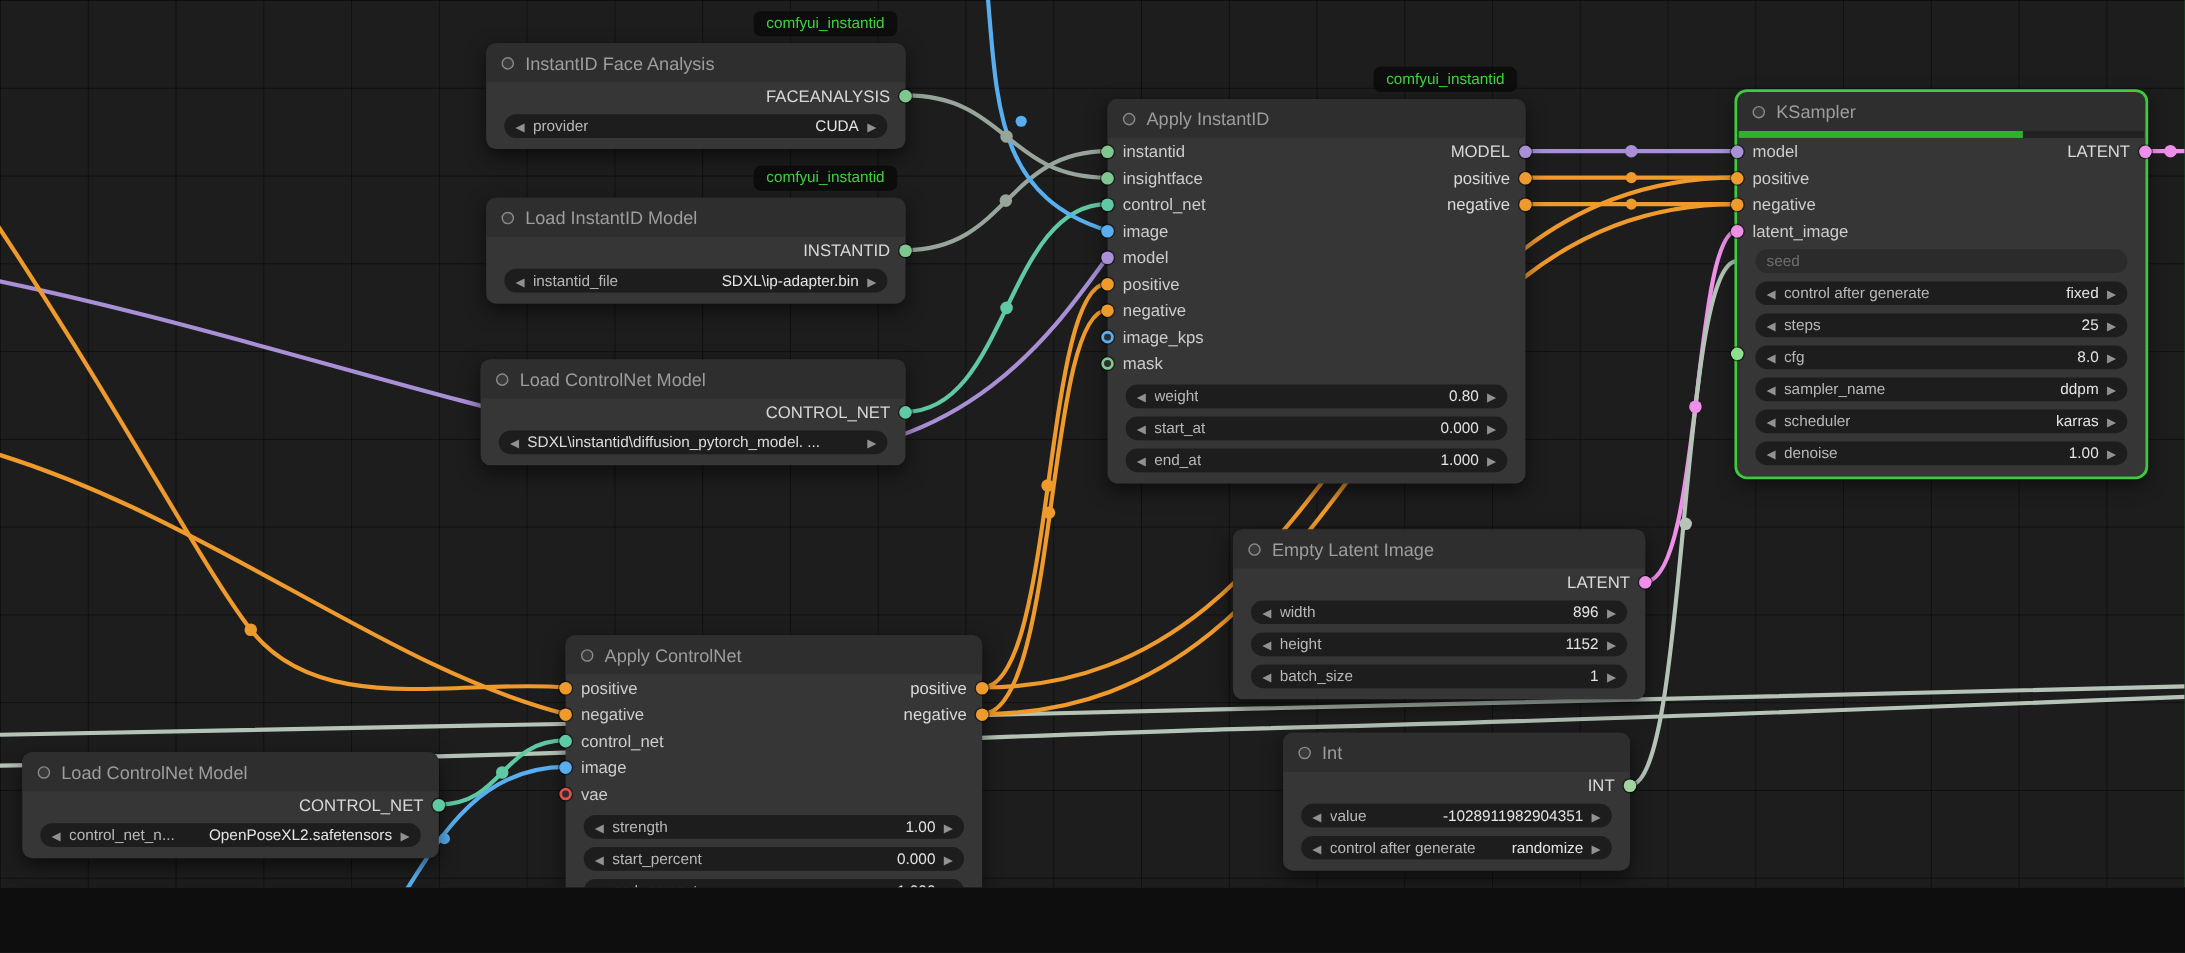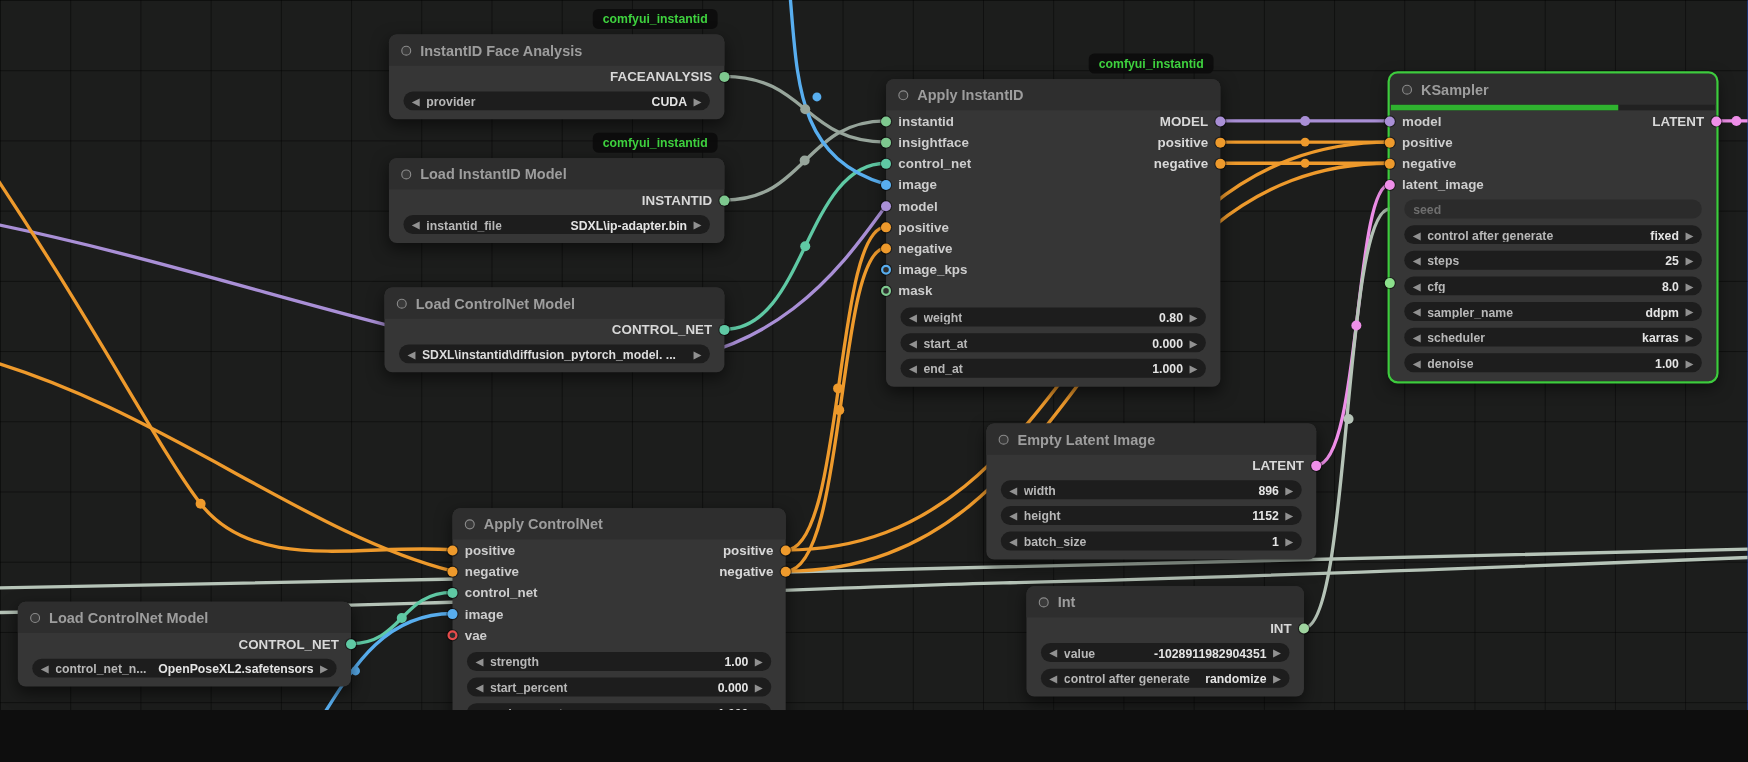--- a/index.html
+++ b/index.html
@@ -1,16 +1,16 @@
 <!DOCTYPE html>
 <html><head>
 <meta charset="utf-8">
 <style>
   html,body{margin:0;padding:0;background:#0e0e0e;}
-  #viewport{position:relative;width:1748px;height:710px;overflow:hidden;background:#1d4ed8;font-family:"Liberation Sans",sans-serif;font-weight:bold;}
+  #viewport{position:relative;width:1748px;height:710px;overflow:hidden;background:#14532d;font-family:"Liberation Sans",sans-serif;}
   #canvas{position:absolute;left:0;top:0;width:1568px;height:684px;transform:scale(1.1145);transform-origin:0 0;
     background-color:#1c1d1c;
     background-image:linear-gradient(rgba(0,0,0,.45) 1px,transparent 1px),linear-gradient(90deg,rgba(0,0,0,.45) 1px,transparent 1px);
     background-size:63px 63px;}
   .wires{position:absolute;left:0;top:0;z-index:1;}
   .node{position:absolute;z-index:2;background:#363636;border-radius:7px;box-shadow:0 5px 14px rgba(0,0,0,.55);}
   .node.selected{outline:2px solid #3ECB3E;}
   .title{height:28px;display:flex;align-items:center;gap:8px;padding:0 11px;background:#2e2e2e;border-radius:7px 7px 0 0;font-size:13px;color:#9d9d9d;white-space:nowrap;overflow:hidden;}
   .tdot{width:9px;height:9px;border-radius:50%;background:#3a3a3a;border:1px solid #8a8a8a;box-sizing:border-box;flex:0 0 auto;}
   .srow{position:relative;height:19px;display:flex;align-items:center;padding:0 11px;font-size:12px;color:#cdcdcd;white-space:nowrap;}

